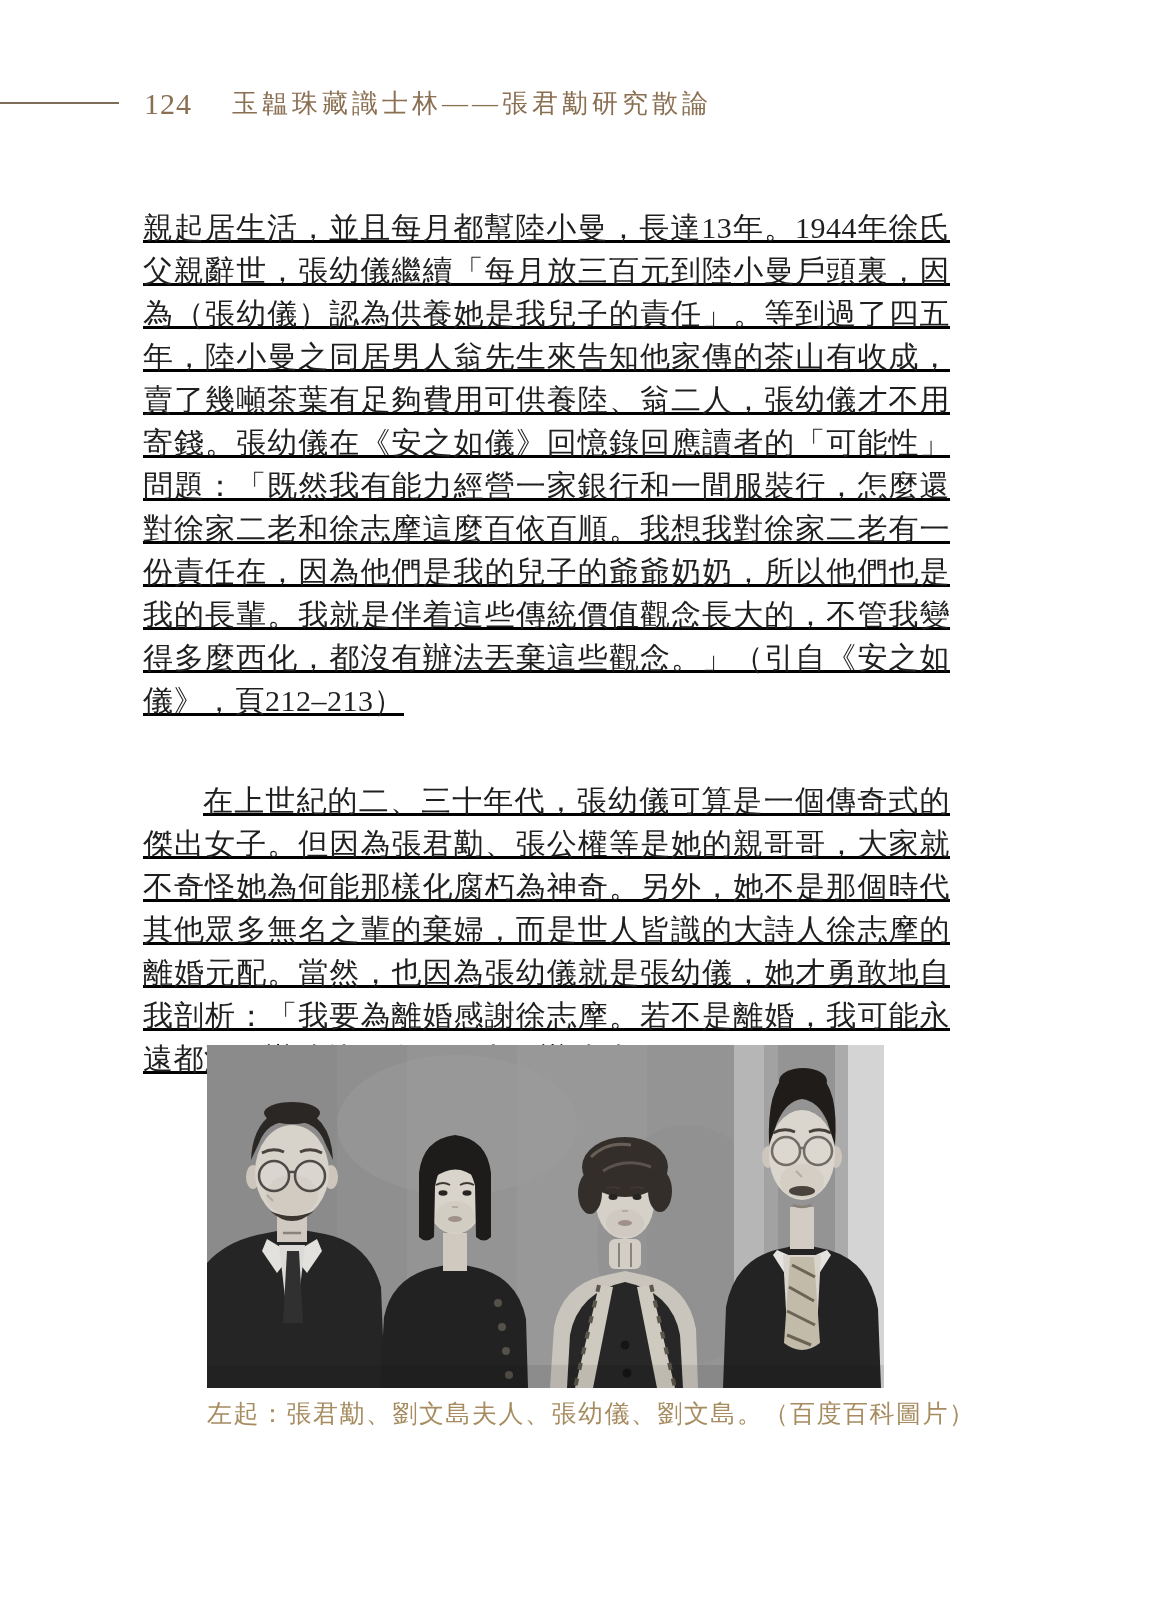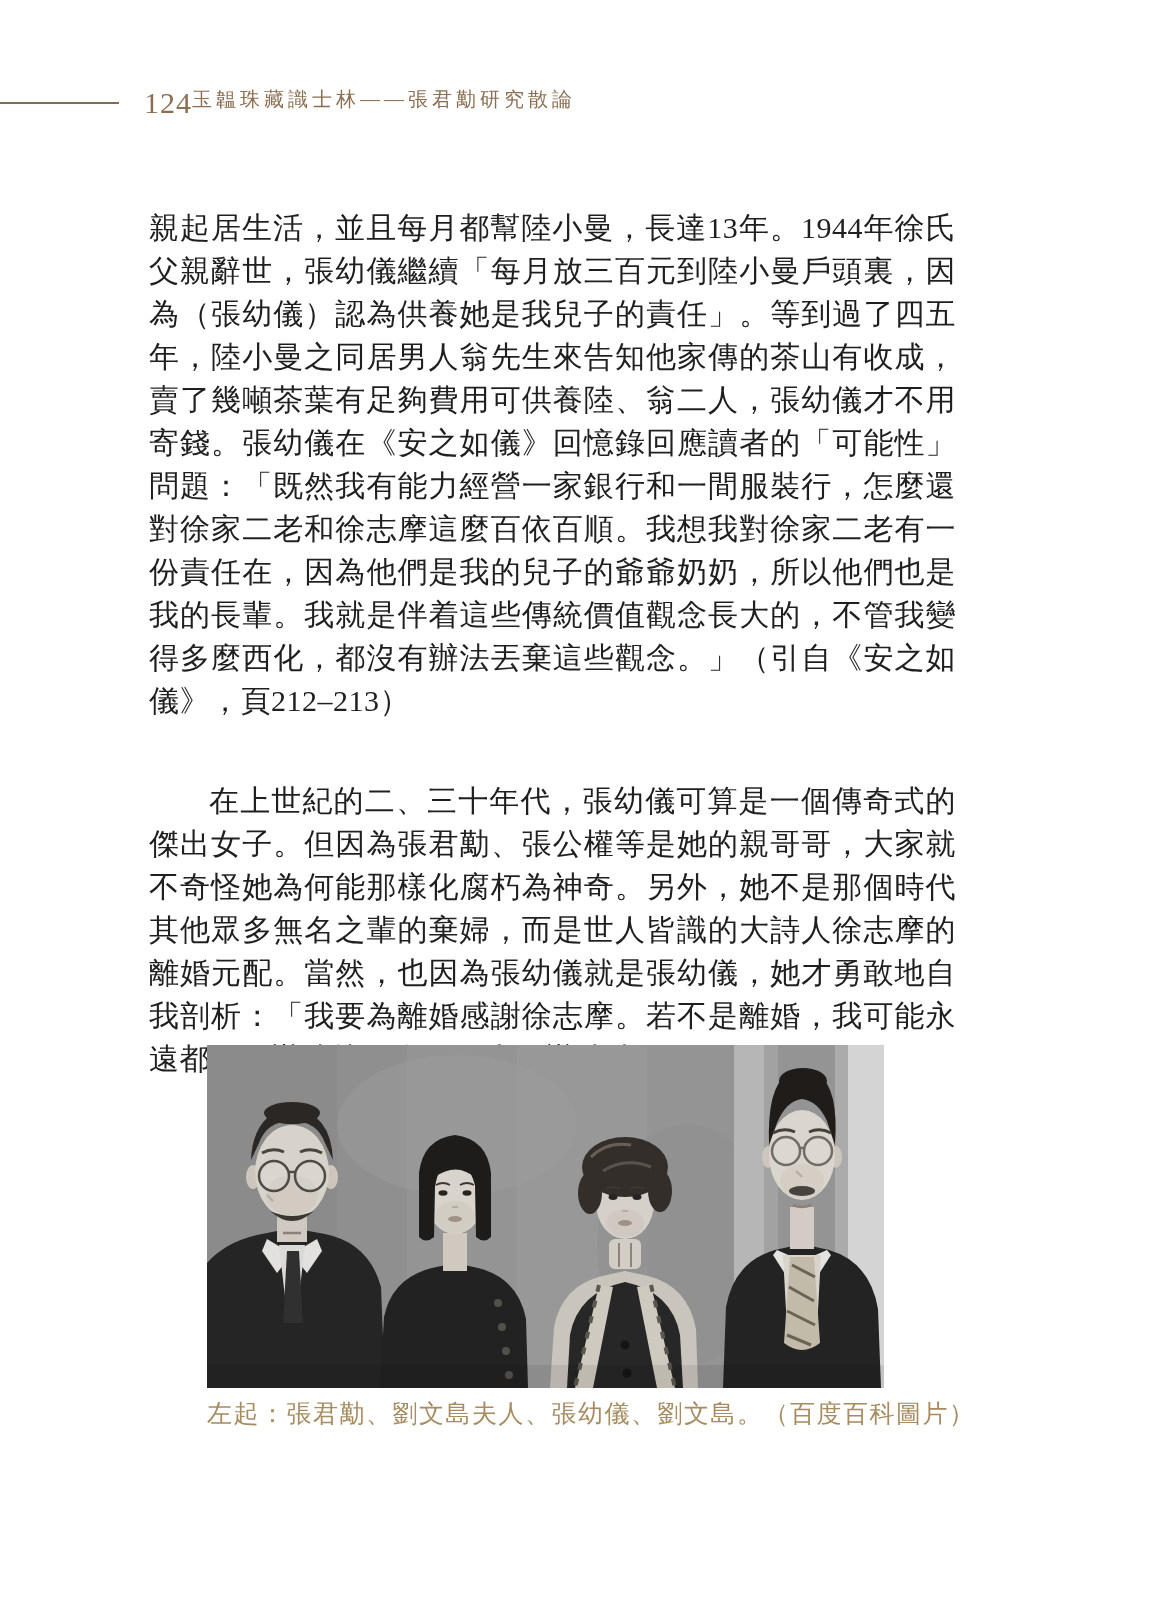--- a/index.html
+++ b/index.html
@@ -4,26 +4,26 @@
 <style>
   html,body{margin:0;padding:0;}
   body{
     width:1150px;height:1610px;position:relative;background:#ffffff;overflow:hidden;
     font-family:"Liberation Serif","DejaVu Serif",serif;
   }
   .header-rule{
     position:absolute;left:0;top:102px;width:119px;height:2px;background:#7e6d59;
   }
   .runner{
-    position:absolute;left:144px;top:86px;display:flex;align-items:flex-start;
+    position:absolute;left:144px;top:86px;display:flex;align-items:center;gap:40px;
     color:#8b6f52;
   }
   .pagenum{font-size:30px;letter-spacing:1px;}
-  .booktitle{font-size:20px;letter-spacing:4px;}
-  .textblock{position:absolute;left:149px;top:206px;width:807px;}
+  .booktitle{font-size:26px;letter-spacing:4px;}
+  .textblock{position:absolute;left:143px;top:206px;width:807px;text-decoration:underline;}
   .para{
     margin:0;font-size:30px;line-height:43px;color:#1f1f1f;
     text-align:justify;letter-spacing:0.5px;
   }
   .para.second{margin-top:57px;text-indent:2em;}
   figure{position:absolute;left:207px;top:1045px;margin:0;width:763px;}
   .photo{width:677px;height:343px;display:block;background:#949494;}
   figcaption{
     margin-top:9px;font-size:25px;color:#a68c60;letter-spacing:1.5px;white-space:nowrap;
   }

